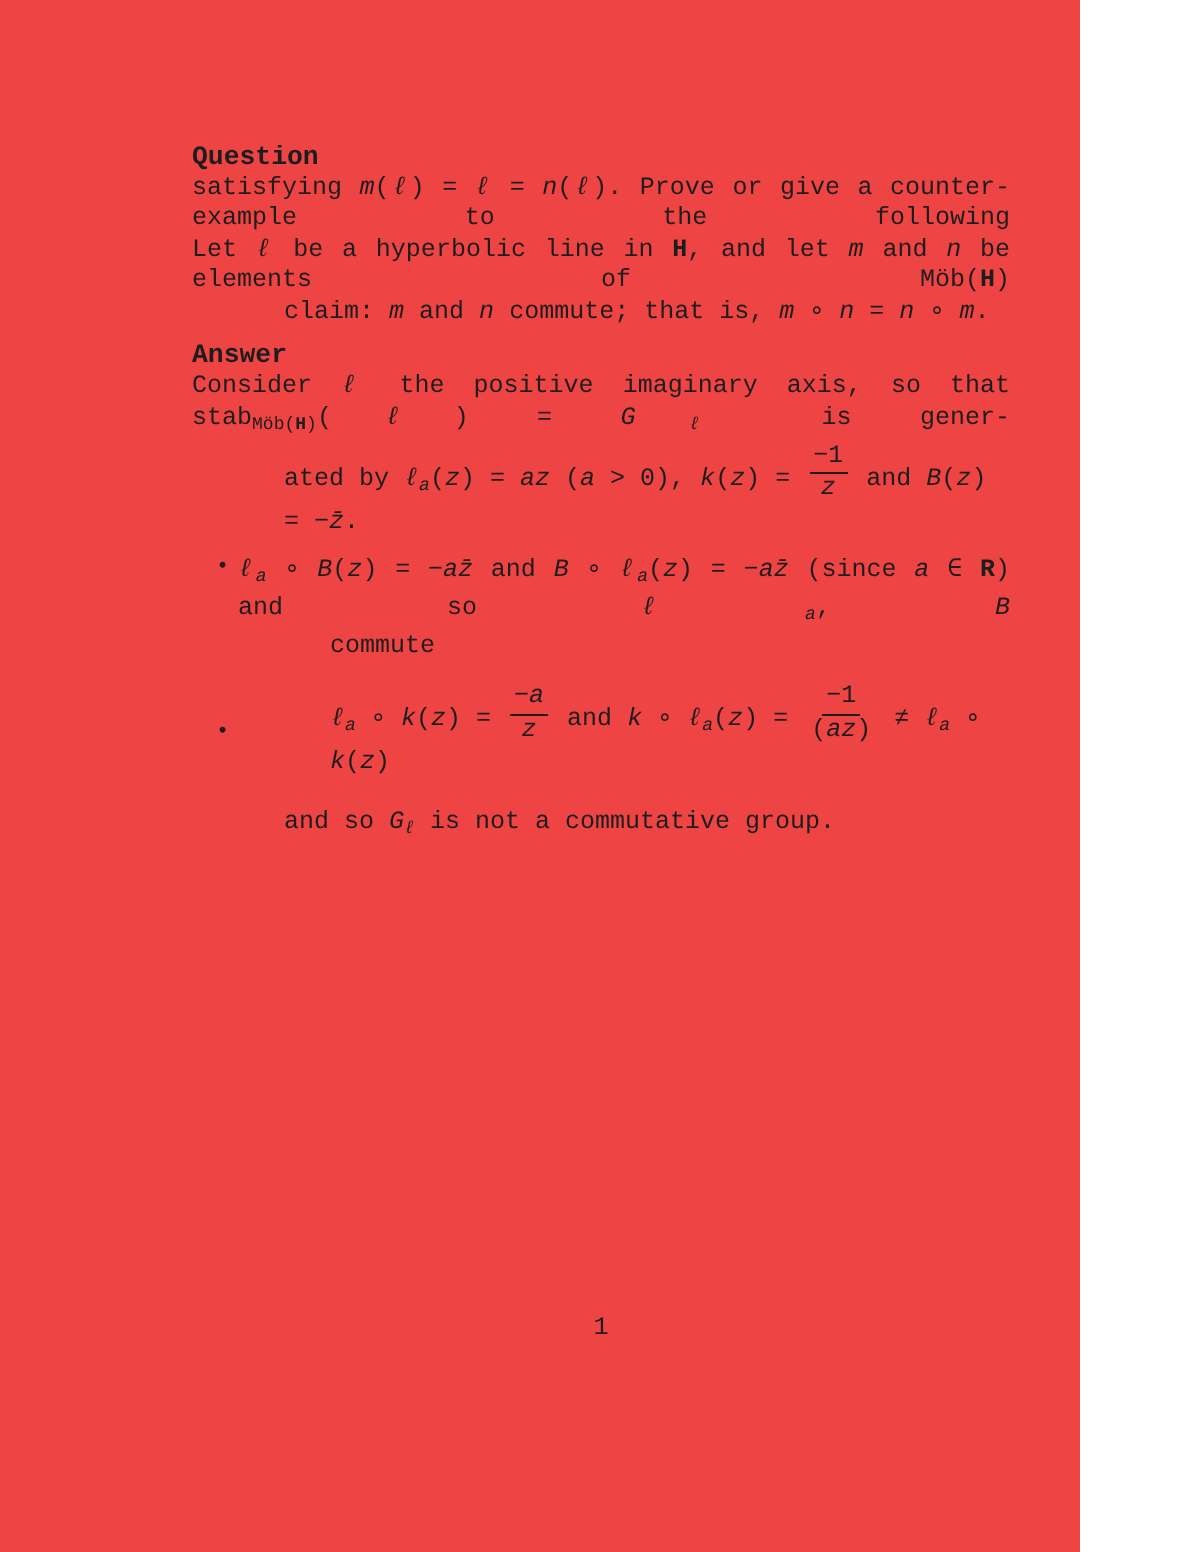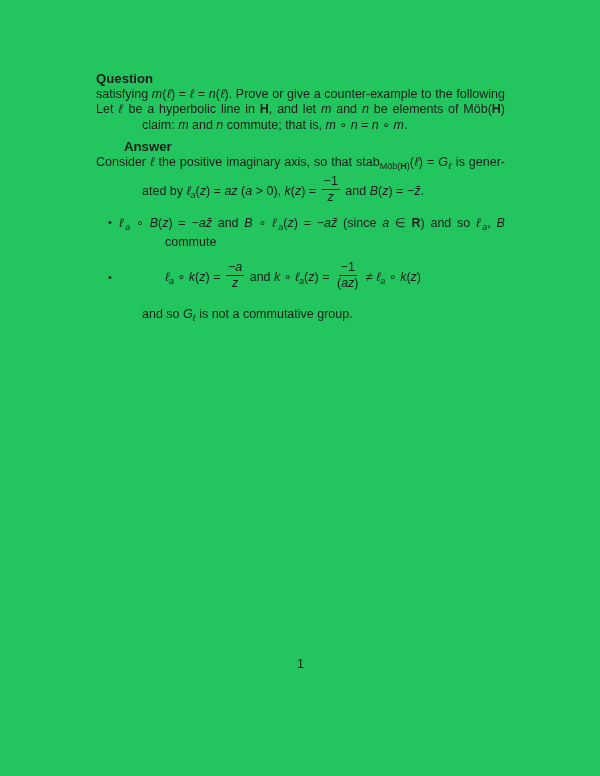--- a/index.html
+++ b/index.html
@@ -1,20 +1,20 @@
 <!DOCTYPE html>
 <html><head>
 <meta charset="utf-8">
 <style>
   html,body{margin:0;padding:0;background:#ffffff;}
-  .page{position:relative;width:600px;height:776px;background:#22c55e;color:#1d1d1d;
-        font-family:Liberation Sans, sans-serif;font-size:12.5px;overflow:hidden;}
+  .page{position:relative;width:540px;height:776px;background:#ef4444;color:#1d1d1d;
+        font-family:Liberation Mono, monospace;font-size:12.5px;overflow:hidden;}
   .content{position:absolute;left:96px;top:71px;width:409px;}
   .heading{font-weight:700;font-size:13.2px;line-height:15.5px;}
-  .h-answer{margin-top:6px;margin-left:28px;}
+  .h-answer{margin-top:6px;}
   .line{line-height:15.6px;}
   .jline{text-align:justify;text-align-last:justify;}
   .lline{text-align:left;margin-left:46px;}
   .fline{padding:3px 0 4px;}
   .bullets{margin-top:5px;}
   .bullet-item{position:relative;padding-left:23px;}
   .marker{position:absolute;left:12px;top:0;font-size:11px;}
   .b2{margin-top:9px;}
   .b2 .marker{top:50%;transform:translateY(-55%);}
   .closing{margin-top:10px;}

